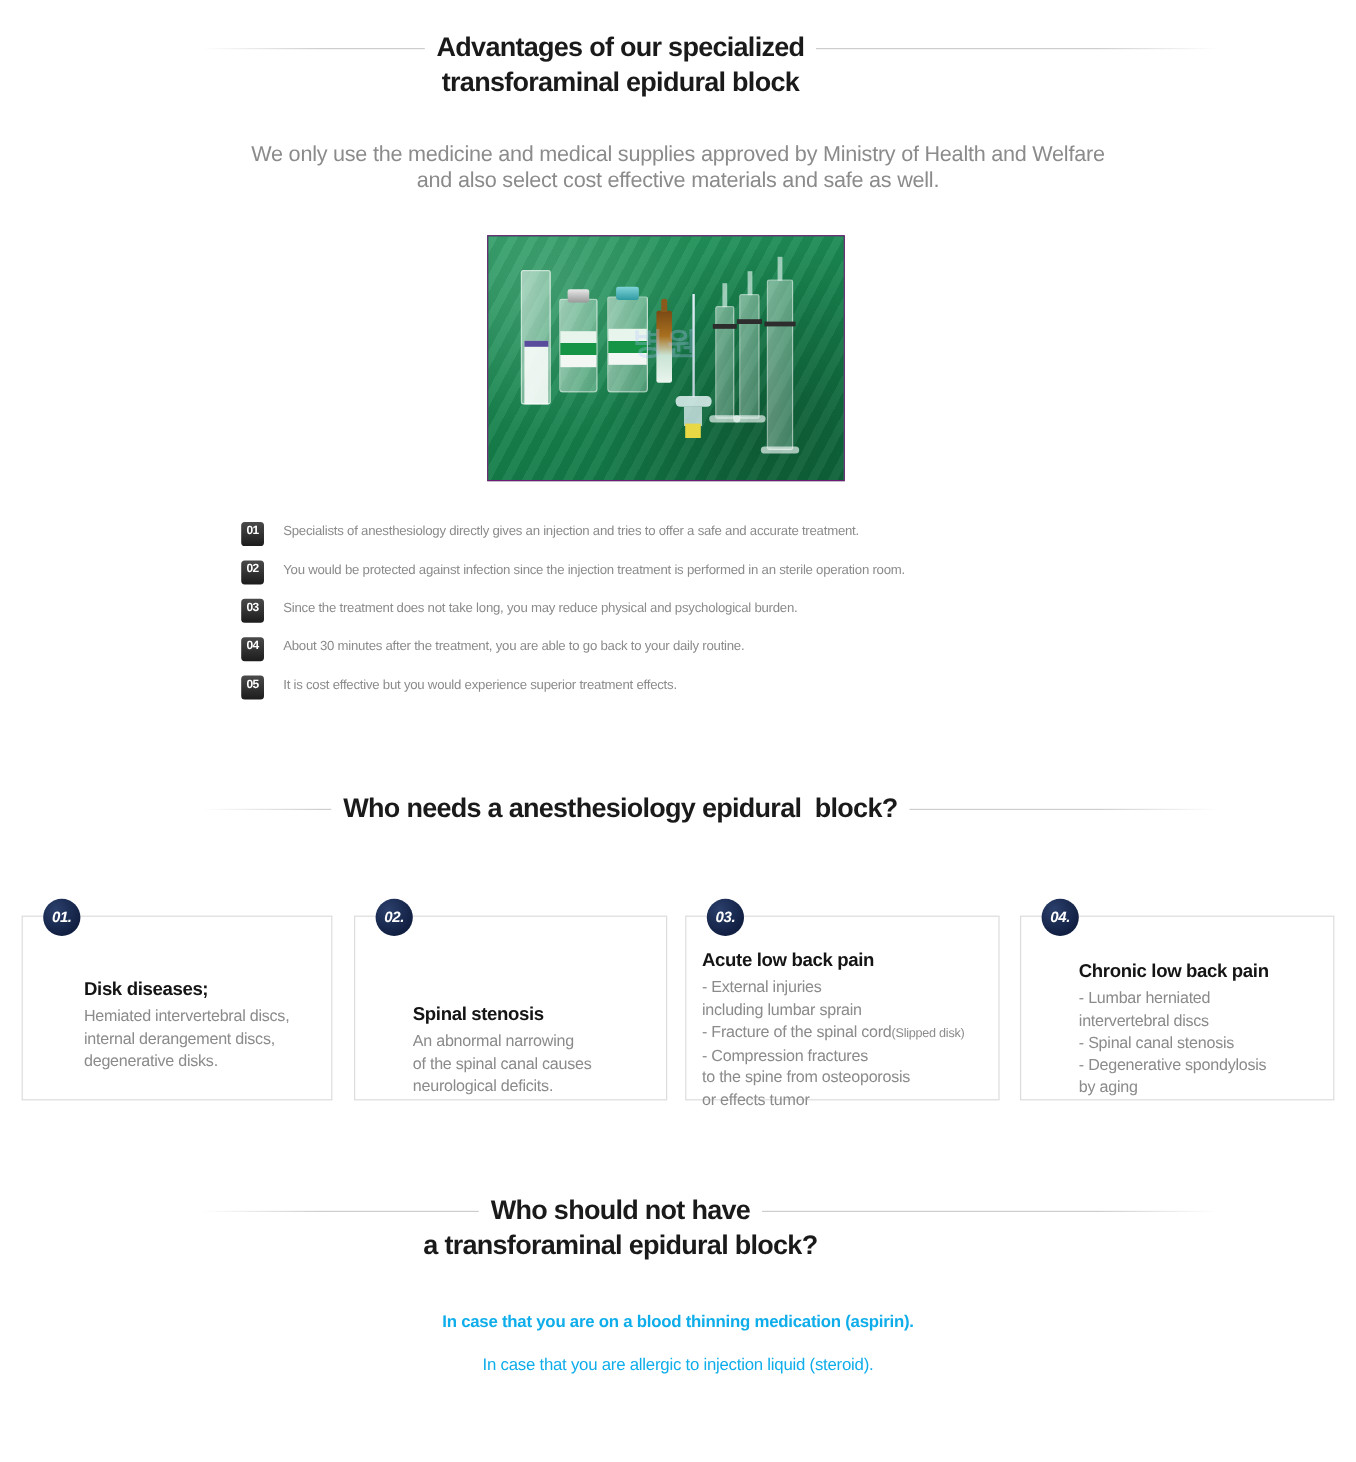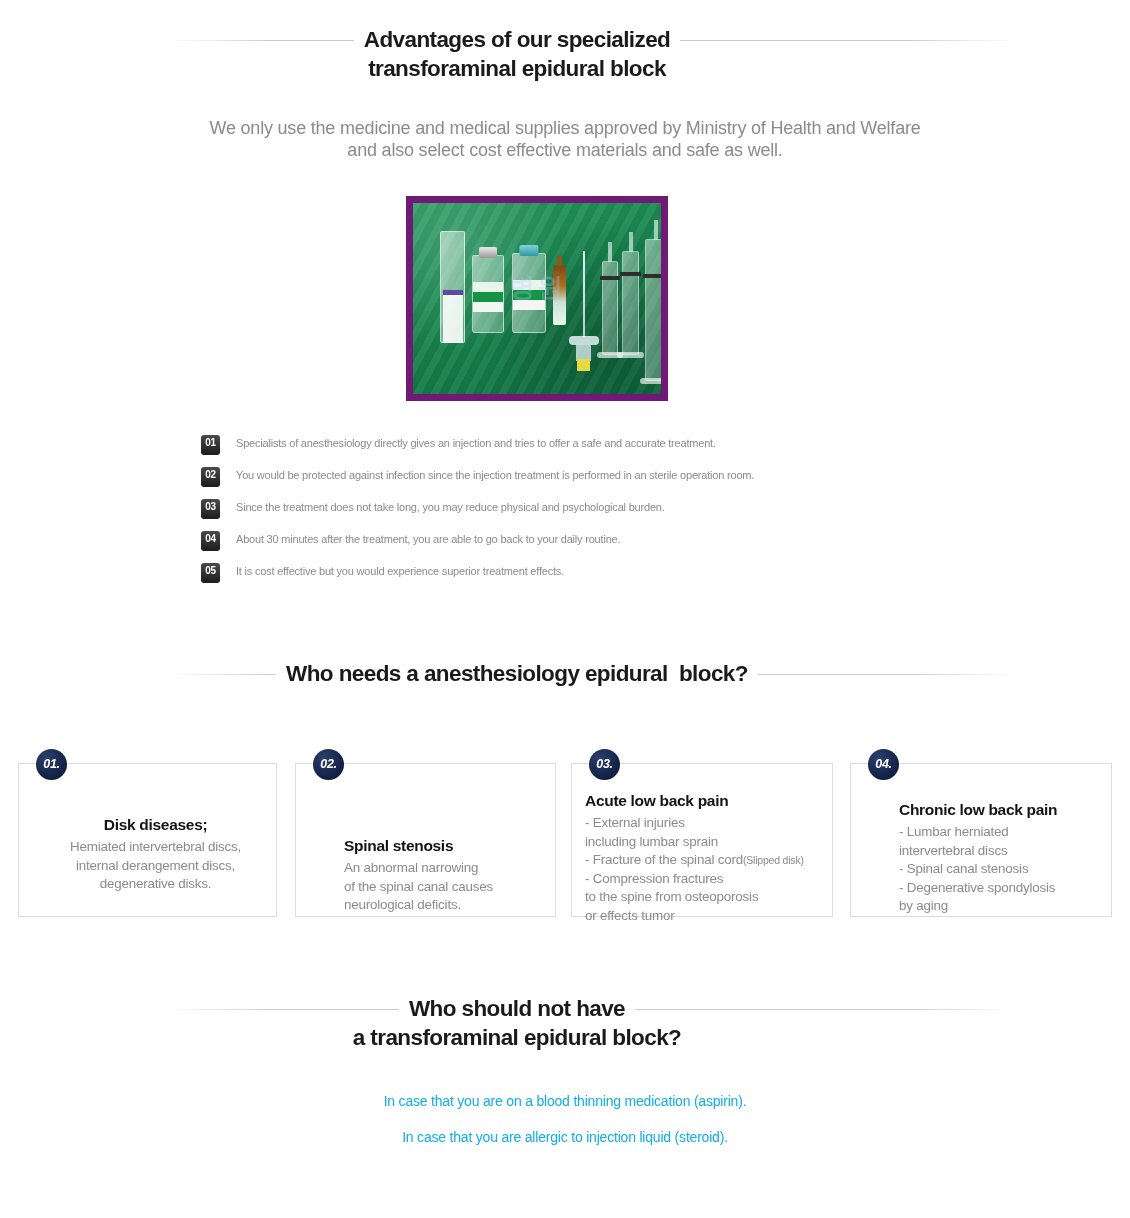--- a/index.html
+++ b/index.html
@@ -56,25 +56,25 @@
     line-height: 22px;
     color: #8b8b8b;
     letter-spacing: -0.2px;
   }
 
   
   .photo {
     position: absolute;
     left: 406px;
     top: 196px;
-    width: 262px;
+    width: 298px;
     height: 205px;
     overflow: hidden;
     background: #1f8a55;
-    border: 7px solid #701a75;
+    border: 1px solid #701a75;
   }
   .drape {
     position: absolute;
     inset: 0;
     background:
       radial-gradient(circle at 18% 22%, rgba(255,255,255,.13), transparent 42%),
       radial-gradient(circle at 78% 74%, rgba(0,0,0,.22), transparent 52%),
       repeating-linear-gradient(118deg, rgba(255,255,255,.05) 0 7px, rgba(0,0,0,.05) 7px 15px),
       linear-gradient(160deg, #2a9b63 0%, #18854f 45%, #0f6e40 100%);
   }
@@ -298,21 +298,21 @@
   <div class="heading-rule" style="top:14px;"></div>
   <div>
     <span class="heading-text">Who needs a anesthesiology epidural  block?</span>
   </div>
 </div>
 
 <div class="cards">
 
   <div class="card" style="left:18px; width:259px;">
     <div class="card-badge" style="left:17px;">01.</div>
-    <div class="card-body" style="left:51px; top:52px;text-align:center;">
+    <div class="card-body" style="left:51px; top:52px;">
       <div class="card-title">Disk diseases;</div>
       <div class="card-line">Hemiated intervertebral discs,</div>
       <div class="card-line">internal derangement discs,</div>
       <div class="card-line">degenerative disks.</div>
     </div>
   </div>
 
   <div class="card" style="left:295px; width:261px;">
     <div class="card-badge" style="left:17px;">02.</div>
     <div class="card-body" style="left:48px; top:53px;margin-top:20px;">
@@ -355,14 +355,14 @@
 <div class="heading-wrap" style="top:995px;">
   <div class="heading-rule" style="top:14px;"></div>
   <div>
     <span class="heading-text">Who should not have</span>
   </div>
   <div style="margin-top:1px;">
     <span class="heading-text">a transforaminal epidural block?</span>
   </div>
 </div>
 
-<div class="note" style="top:1093px;">In case that you are on a blood thinning medication (aspirin).</div>
+<div class="note" style="top:1093px;font-weight:bold;">In case that you are on a blood thinning medication (aspirin).</div>
 <div class="note" style="top:1129px;">In case that you are allergic to injection liquid (steroid).</div>
 
 </body></html>

